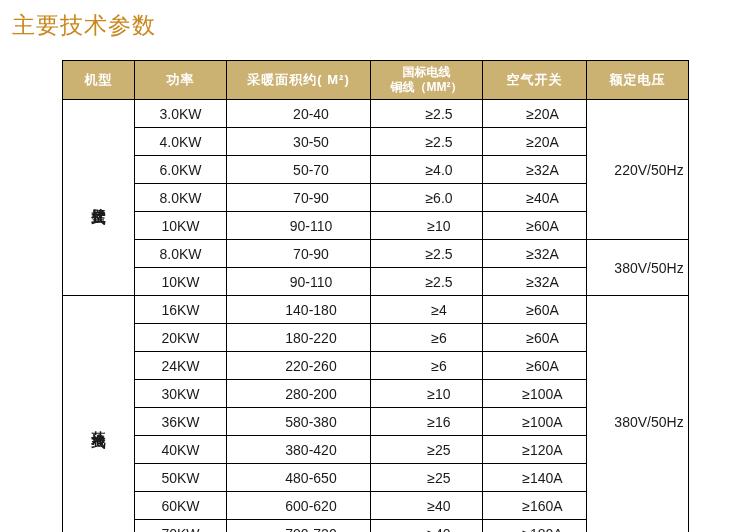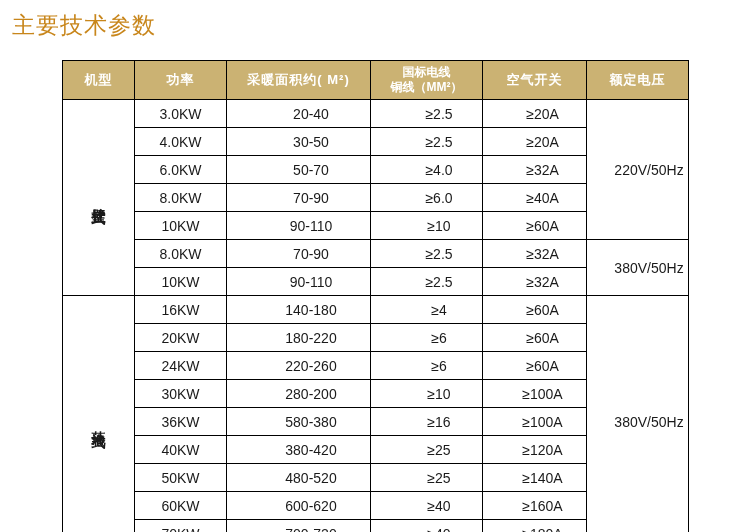--- a/index.html
+++ b/index.html
@@ -203,21 +203,21 @@
           <td class="switch">≥100A</td>
         </tr>
         <tr>
           <td class="power">40KW</td>
           <td class="area">380-420</td>
           <td class="wire">≥25</td>
           <td class="switch">≥120A</td>
         </tr>
         <tr>
           <td class="power">50KW</td>
-          <td class="area">480-520</td>
+          <td class="area">480-650</td>
           <td class="wire">≥25</td>
           <td class="switch">≥140A</td>
         </tr>
         <tr>
           <td class="power">60KW</td>
           <td class="area">600-620</td>
           <td class="wire">≥40</td>
           <td class="switch">≥160A</td>
         </tr>
         <tr>

